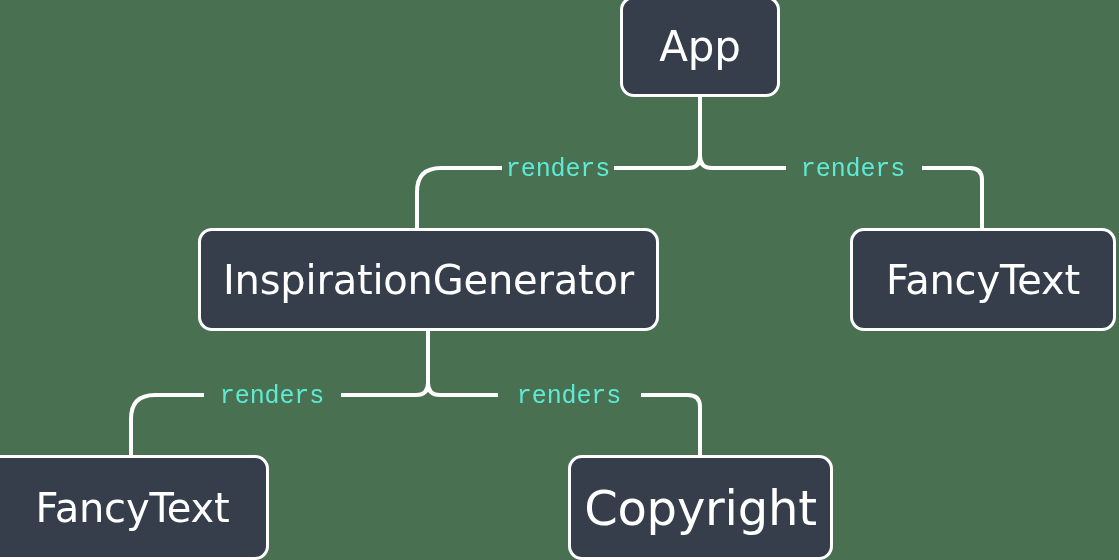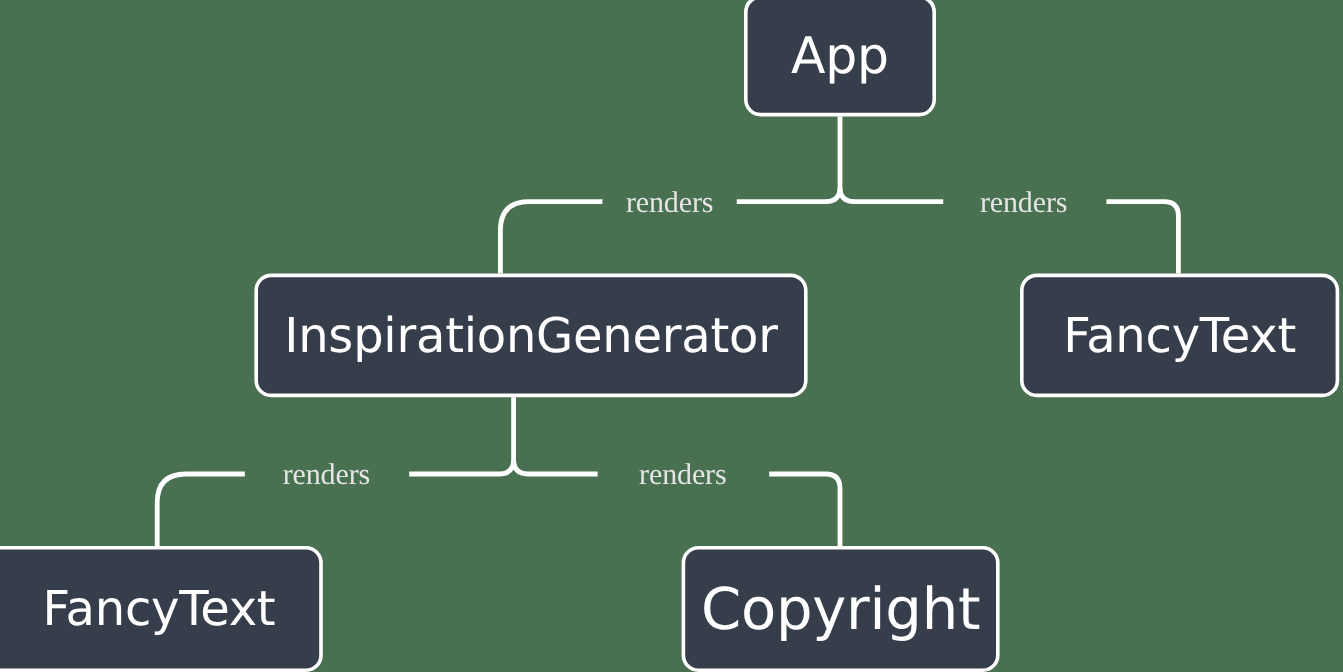--- a/index.html
+++ b/index.html
@@ -49,38 +49,38 @@
   }
 
   .node-label {
     color: #ffffff;
     line-height: 1;
   }
 
   #node-app        { left: 620px; top: -4px;  width: 160px; height: 101px; }
   #node-app .node-label { font-size: 42px; }
 
-  #node-inspiration { left: 212px; top: 228px; width: 461px; height: 103px; }
+  #node-inspiration { left: 198px; top: 228px; width: 461px; height: 103px; }
   #node-inspiration .node-label { font-size: 40px; }
 
   #node-fancytext-right { left: 850px; top: 228px; width: 266px; height: 103px; }
   #node-fancytext-right .node-label { font-size: 40px; }
 
   #node-fancytext-left  { left: -18px; top: 455px; width: 287px; height: 105px; }
   #node-fancytext-left .node-label { font-size: 40px; padding-left: 14px; }
 
   #node-copyright  { left: 568px; top: 455px; width: 265px; height: 105px; }
   #node-copyright .node-label { font-size: 48px; }
 
   
   .edge-label {
     position: absolute;
     z-index: 3;
-    color: #e5e5e5;
-    font-family: Liberation Serif, serif;
+    color: #5eead4;
+    font-family: Liberation Mono, monospace;
     font-size: 25px;
     font-weight: 400;
     line-height: 1;
     letter-spacing: -0.1px;
     white-space: nowrap;
     transform: translate(-50%, -50%);
   }
 
   #edge-label-app-inspiration { left: 558px; top: 169px; }
   #edge-label-app-fancytext   { left: 853px; top: 169px; }

